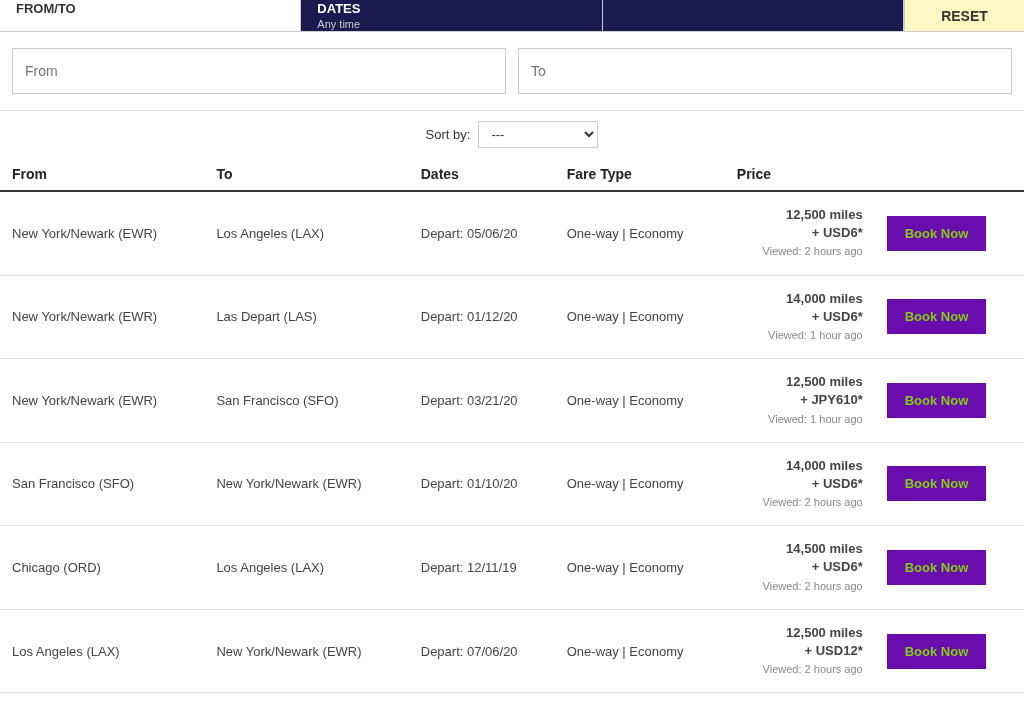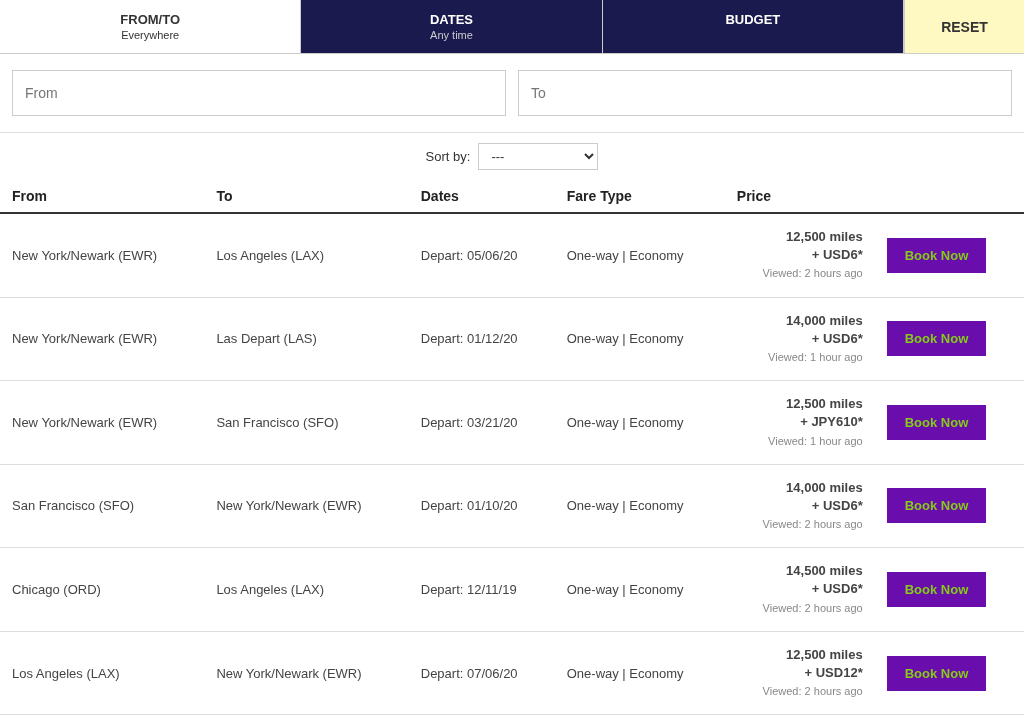--- a/index.html
+++ b/index.html
@@ -6,22 +6,21 @@
     body { font-family: Arial, sans-serif; font-size: 14px; background: #fff; color: #333; }
 
     
     .tabs-bar {
       display: flex;
       width: 100%;
       border-bottom: 1px solid #ccc;
     }
     .tab {
       flex: 1;
-      padding: 12px 16px;
-      text-align: center;
+      padding: 1px 16px;
       cursor: pointer;
       background: #fff;
       border-right: 1px solid #ccc;
     }
     .tab.active {
       background: #1a1a4e;
       color: #fff;
     }
     .tab-label {
       font-size: 13px;
@@ -128,28 +127,26 @@
       white-space: nowrap;
       min-width: 90px;
     }
   </style>
 </head>
 <body>
 
 <div class="tabs-bar">
   <div class="tab">
     <span class="tab-label">FROM/TO</span>
-    <span class="tab-sub">Everywhere</span>
   </div>
   <div class="tab active">
     <span class="tab-label">DATES</span>
     <span class="tab-sub">Any time</span>
   </div>
   <div class="tab active">
-    <span class="tab-label">BUDGET</span>
   </div>
   <div class="tab-reset">RESET</div>
 </div>
 
 <div class="search-bar">
   <input class="search-input" type="text" placeholder="From" style="">
   <input class="search-input" type="text" placeholder="To" style="">
 </div>
 
 <div class="sort-bar">

